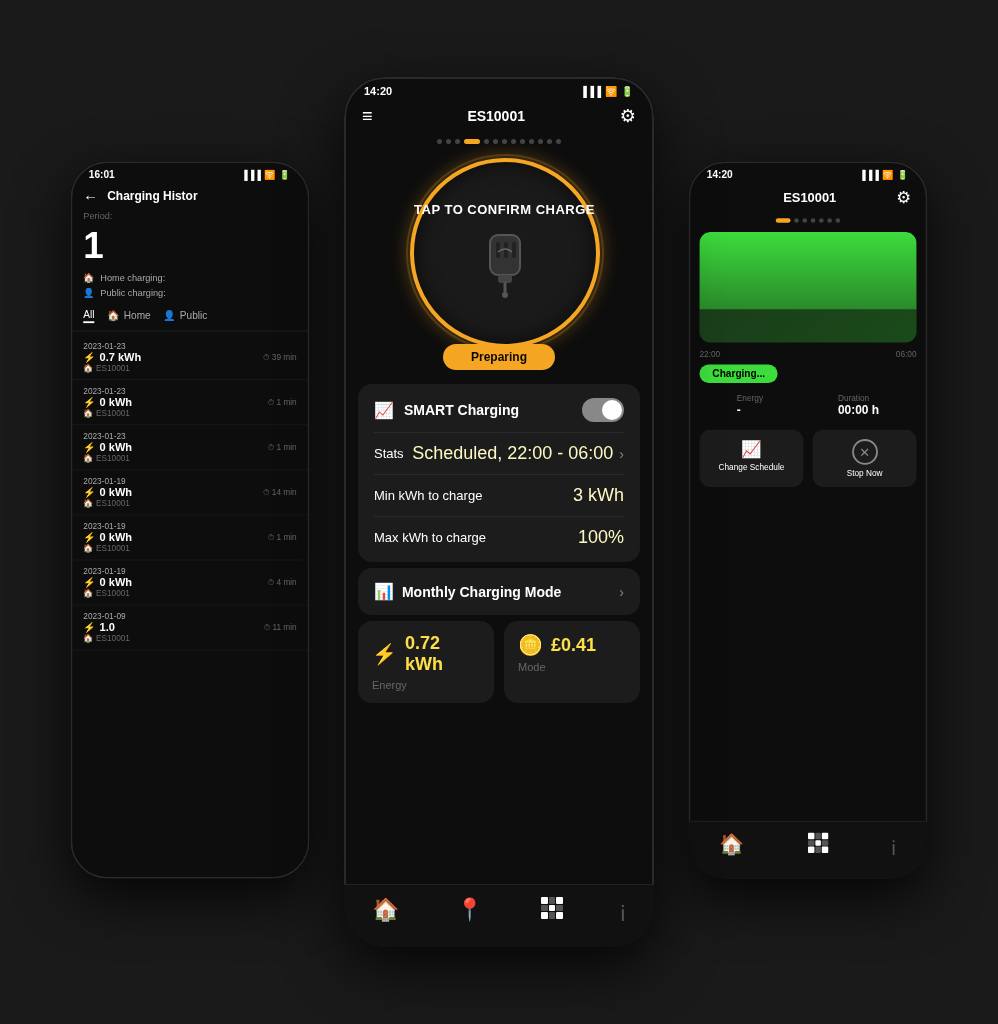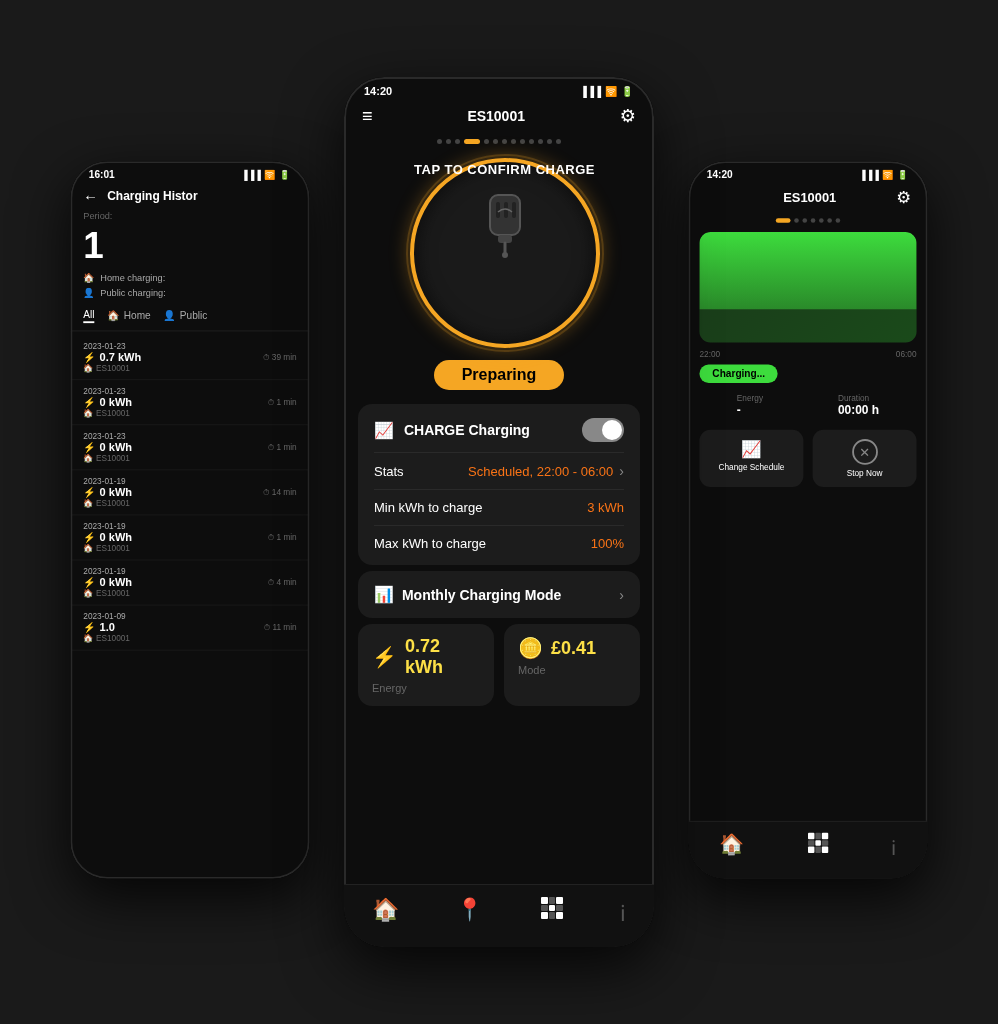--- a/index.html
+++ b/index.html
@@ -133,20 +133,21 @@
     }
 
     .charge-circle {
       width: 190px;
       height: 190px;
       border-radius: 50%;
       border: 4px solid #f5a623;
       display: flex;
       flex-direction: column;
       align-items: center;
+      justify-content: center;
       position: relative;
       background: radial-gradient(circle at center, #1a1a1a 60%, #111 100%);
       box-shadow: 0 0 20px rgba(245, 166, 35, 0.4), inset 0 0 20px rgba(0,0,0,0.5);
       margin-left: 11px;
     }
 
     .charge-circle-glow {
       position: absolute;
       inset: -8px;
       border-radius: 50%;
@@ -167,25 +168,25 @@
       height: 80px;
       display: flex;
       align-items: center;
       justify-content: center;
     }
 
     
     .preparing-badge {
       background: #f5a623;
       color: #000;
-      font-size: 16px;
+      font-size: 12px;
       font-weight: 700;
       padding: 6px 28px;
       border-radius: 20px;
-      margin-top: 22px;
+      margin-top: 6px;
     }
 
     
     .card {
       background: #1c1c1c;
       border-radius: 14px;
       margin: 6px 14px;
       padding: 14px 16px;
     }
 
@@ -194,22 +195,22 @@
       justify-content: space-between;
       align-items: center;
     }
 
     .card-label {
       color: white;
       font-size: 13px;
     }
 
     .card-value {
-      color: #f97316;
-      font-size: 13px;
+      color: #fef9c3;
+      font-size: 18px;
     }
 
     .card-divider {
       height: 1px;
       background: #2a2a2a;
       margin: 10px 0;
     }
 
     
     .toggle {
@@ -817,21 +818,21 @@
         <div style="display:flex;justify-content:center;margin-top:-10px;">
           <div class="preparing-badge">Preparing</div>
         </div>
       </div>
     </div>
 
     <div class="card">
       <div class="card-row">
         <div class="smart-row">
           <span class="smart-icon">📈</span>
-          <span class="smart-label">CHARGE Charging</span>
+          <span class="smart-label">SMART Charging</span>
         </div>
         <div class="toggle on">
           <div class="toggle-thumb"></div>
         </div>
       </div>
 
       <div class="card-divider"></div>
 
       <div class="card-row">
         <span class="card-label">Stats</span>

